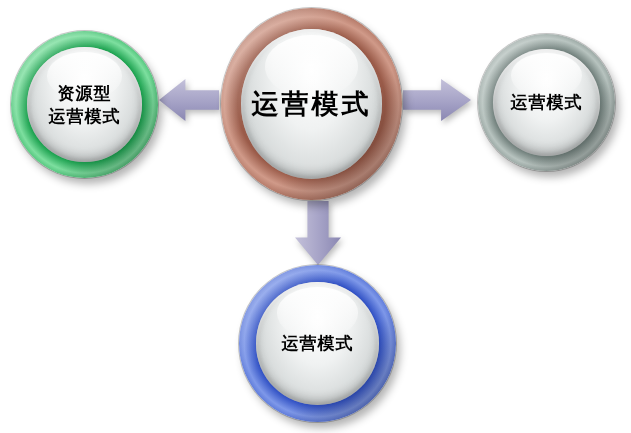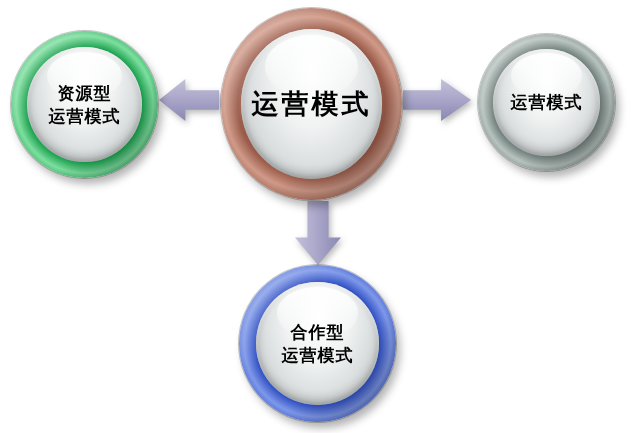--- a/index.html
+++ b/index.html
@@ -131,19 +131,18 @@
     <div class="face">
       <div class="label sat-label">
         <span>运营模式</span>
       </div>
     </div>
   </div>
 
   <div class="ring node-bottom" style="--light: #7e98e9; --mid: #3353c5; --dark: #131f6e;">
     <div class="face">
       <div class="label sat-label">
-        <span>合作型</span>
         <span>运营模式</span>
       </div>
     </div>
   </div>
 
 </div>
 
 </body></html>

